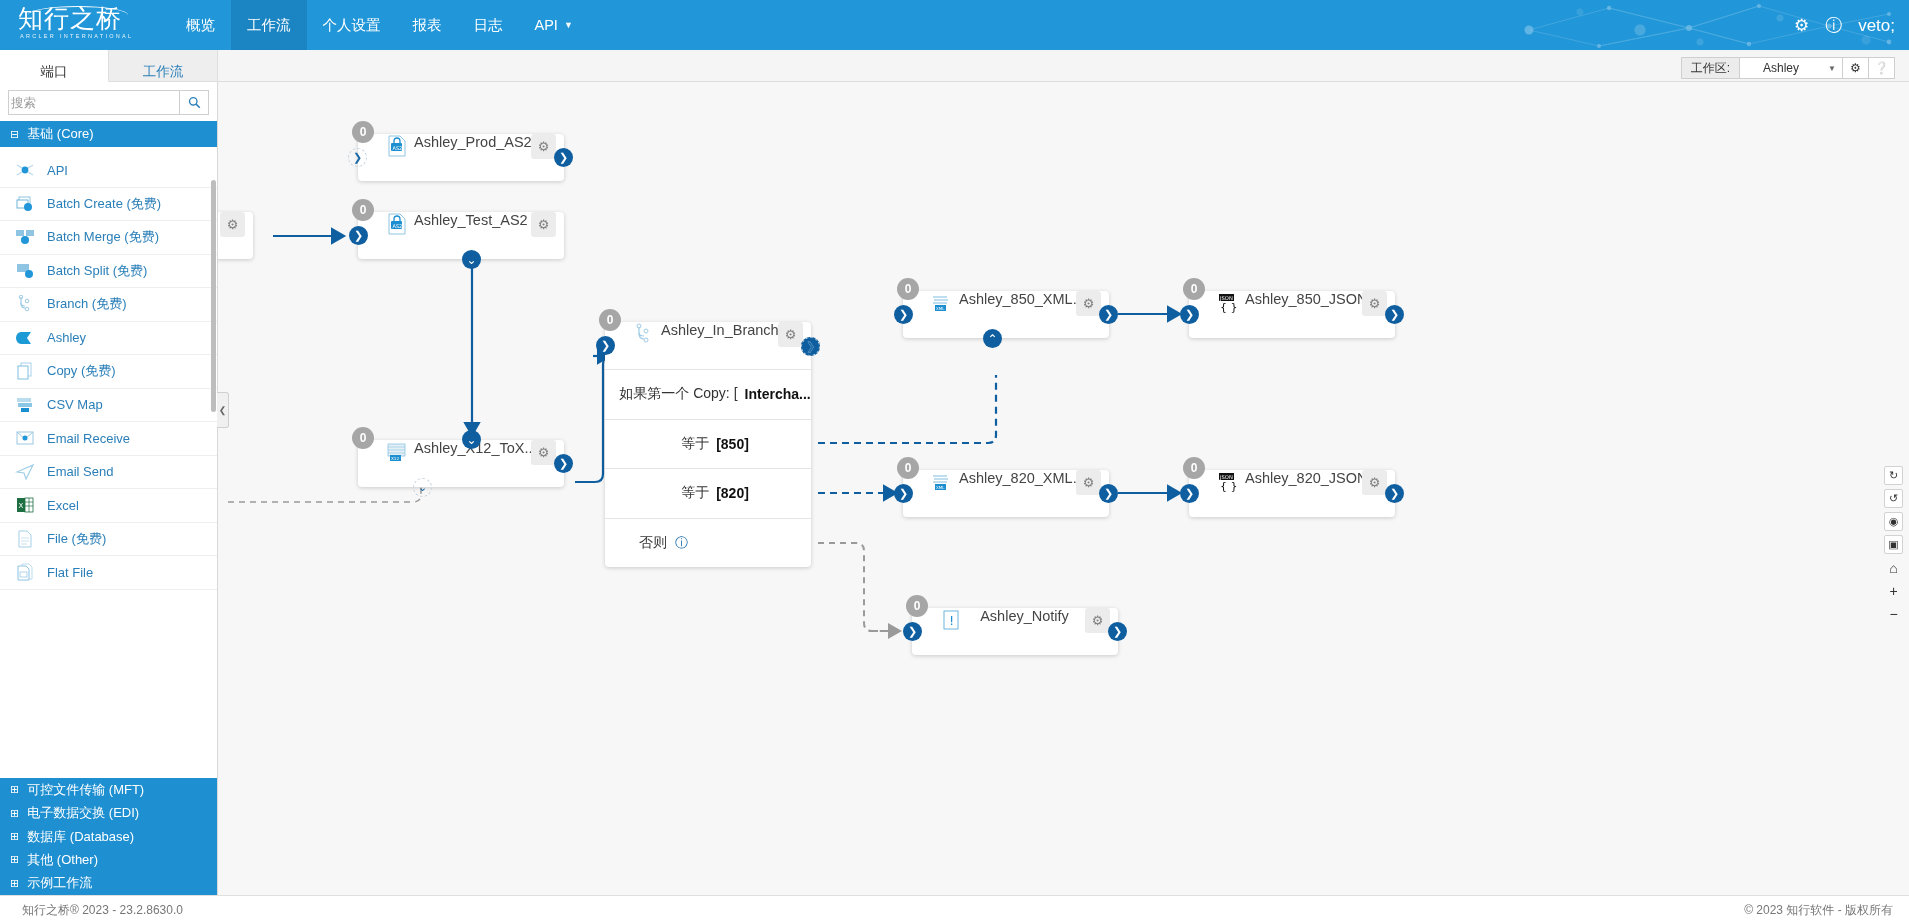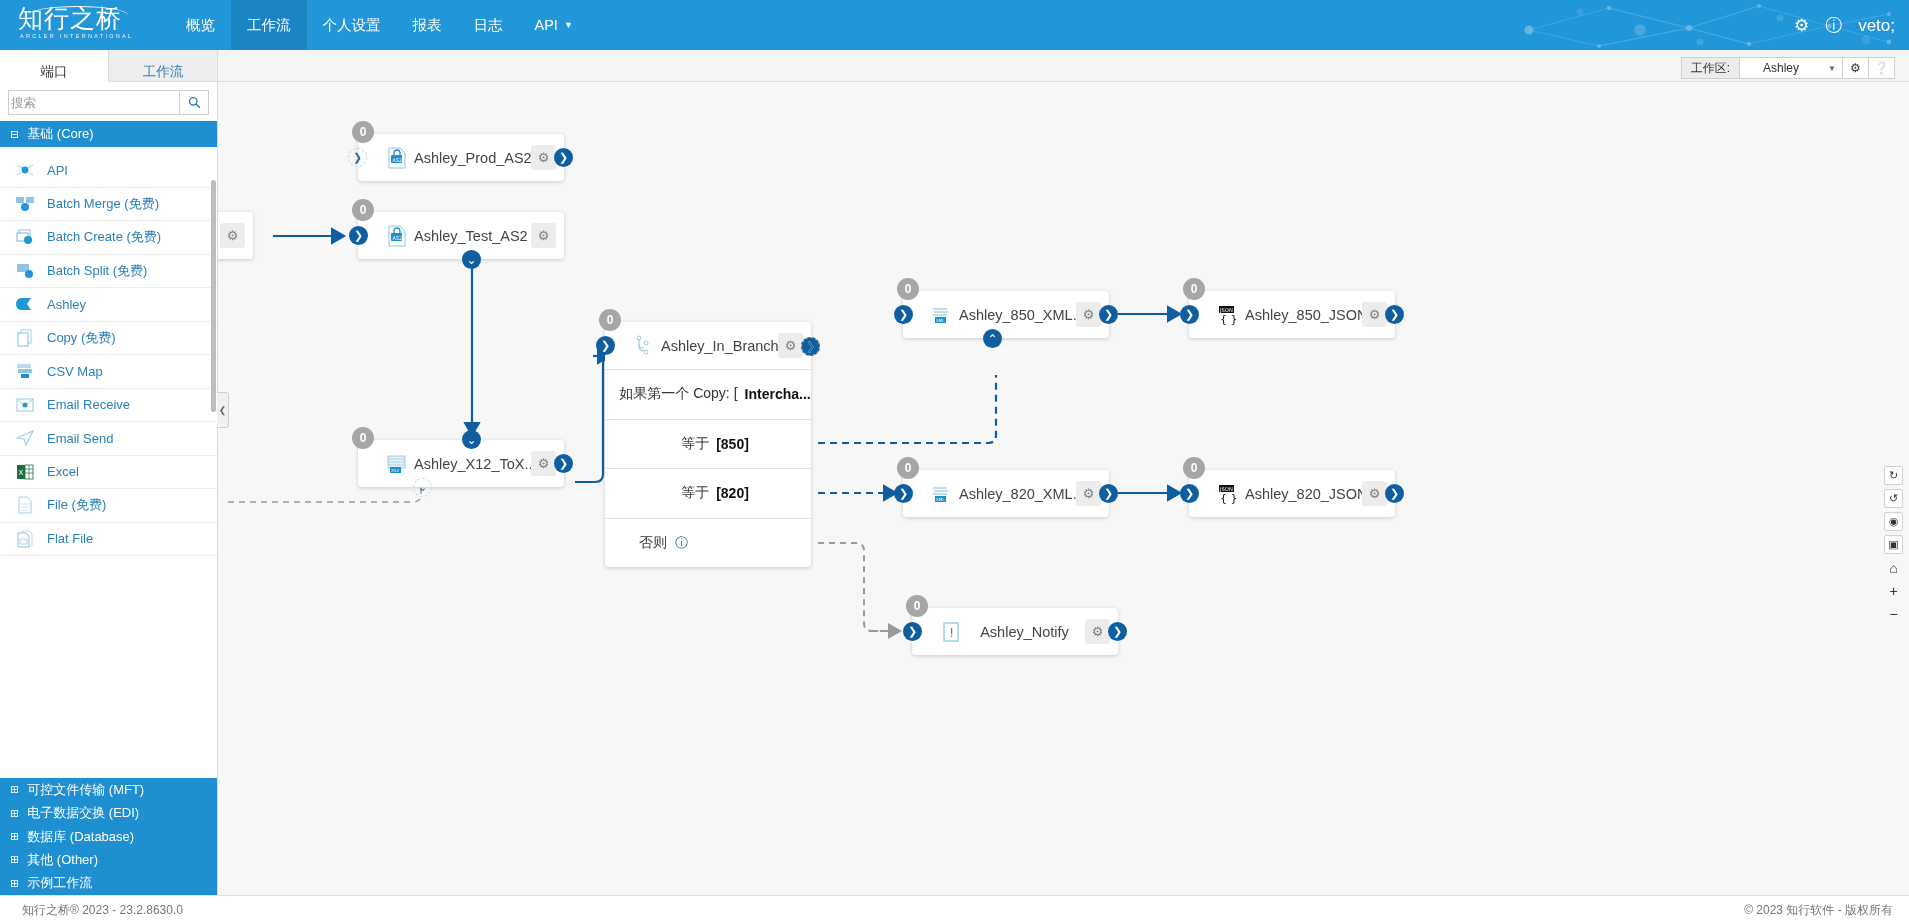--- a/index.html
+++ b/index.html
@@ -122,21 +122,21 @@
   }
 
   
   .canvas { position: absolute; left: 218px; top: 82px; right: 0; bottom: 28px; background: #f7f7f7; overflow: hidden; }
   .edges { position: absolute; left: 0; top: 0; width: 1691px; height: 813px; }
 
   .node {
     position: absolute; background: #fff; border-radius: 4px;
     box-shadow: 0 1px 4px rgba(0,0,0,.18); z-index: 10;
   }
-  .node-head { height: 47px; display: flex; align-items: center; }
+  .node-head { height: 47px; display: flex; align-items: flex-start; }
   .node-ico { width: 26px; height: 24px; margin-left: 26px; display: flex; align-items: center; justify-content: center; flex: 0 0 26px; }
   .node-title { flex: 1; text-align: center; font-size: 14.5px; color: #444; padding: 0 4px; white-space: nowrap; overflow: hidden; }
   .node-gear {
     width: 25px; height: 25px; margin-right: 8px; background: #ececec; border-radius: 3px;
     display: flex; align-items: center; justify-content: center; color: #808080; font-size: 13px; cursor: pointer; flex:0 0 25px;
   }
   .badge {
     position: absolute; left: -6px; top: -13px; width: 22px; height: 22px; border-radius: 50%;
     background: #a6a6a6; color: #fff; font-size: 12px; font-weight: bold;
     display: flex; align-items: center; justify-content: center; z-index: 14;
@@ -282,45 +282,59 @@
               <line x1="2" y1="14" x2="7" y2="11"></line>
               <line x1="18" y1="14" x2="13" y2="11"></line>
             </g>
           </svg>
       </span>
       <span>API</span>
     </div>
     <div class="port-item">
       <span class="pico">
         <svg width="20" height="18" viewBox="0 0 20 18">
+            <rect x="4" y="2" width="11" height="8" fill="#fff" stroke="#8fc4e3" stroke-width="1"></rect>
+            <rect x="2" y="5" width="11" height="8" fill="#fff" stroke="#6fb4da" stroke-width="1"></rect>
+            <circle cx="13" cy="12" r="4" fill="#2196d8"></circle>
+          </svg>
+      </span>
+      <span>Batch Create (免费)</span>
+    </div>
+    <div class="port-item">
+      <span class="pico">
+        <svg width="20" height="18" viewBox="0 0 20 18">
             <rect x="1" y="2" width="8" height="6" fill="#8fc4e3"></rect>
             <rect x="11" y="2" width="8" height="6" fill="#8fc4e3"></rect>
             <circle cx="10" cy="12" r="4" fill="#2196d8"></circle>
           </svg>
       </span>
       <span>Batch Merge (免费)</span>
     </div>
     <div class="port-item">
       <span class="pico">
         <svg width="20" height="18" viewBox="0 0 20 18">
-            <rect x="4" y="2" width="11" height="8" fill="#fff" stroke="#8fc4e3" stroke-width="1"></rect>
-            <rect x="2" y="5" width="11" height="8" fill="#fff" stroke="#6fb4da" stroke-width="1"></rect>
-            <circle cx="13" cy="12" r="4" fill="#2196d8"></circle>
-          </svg>
-      </span>
-      <span>Batch Create (免费)</span>
-    </div>
-    <div class="port-item">
-      <span class="pico">
-        <svg width="20" height="18" viewBox="0 0 20 18">
             <rect x="2" y="2" width="12" height="8" fill="#8fc4e3"></rect>
             <circle cx="14" cy="12" r="4" fill="#2196d8"></circle>
           </svg>
       </span>
       <span>Batch Split (免费)</span>
+    </div>
+    <div class="port-item">
+      <span class="pico">
+        <svg width="20" height="18" viewBox="0 0 20 18">
+            <g stroke="#9ecbe6" stroke-width="1.2" fill="none">
+              <path d="M6 2 v6 q0 3 4 3"></path>
+              <path d="M6 8 q0 5 4 5"></path>
+            </g>
+            <circle cx="6" cy="2" r="1.8" fill="none" stroke="#9ecbe6"></circle>
+            <circle cx="12" cy="6" r="1.8" fill="none" stroke="#9ecbe6"></circle>
+            <circle cx="12" cy="14" r="1.8" fill="none" stroke="#9ecbe6"></circle>
+          </svg>
+      </span>
+      <span>Branch (免费)</span>
     </div>
     <div class="port-item">
       <span class="pico">
         <svg width="20" height="18" viewBox="0 0 20 18">
             <path d="M16 3 H6 a5 6 0 0 0 0 12 h10 l-4 -6 z" fill="#1c9ad6"></path>
           </svg>
       </span>
       <span>Ashley</span>
     </div>
     <div class="port-item">

